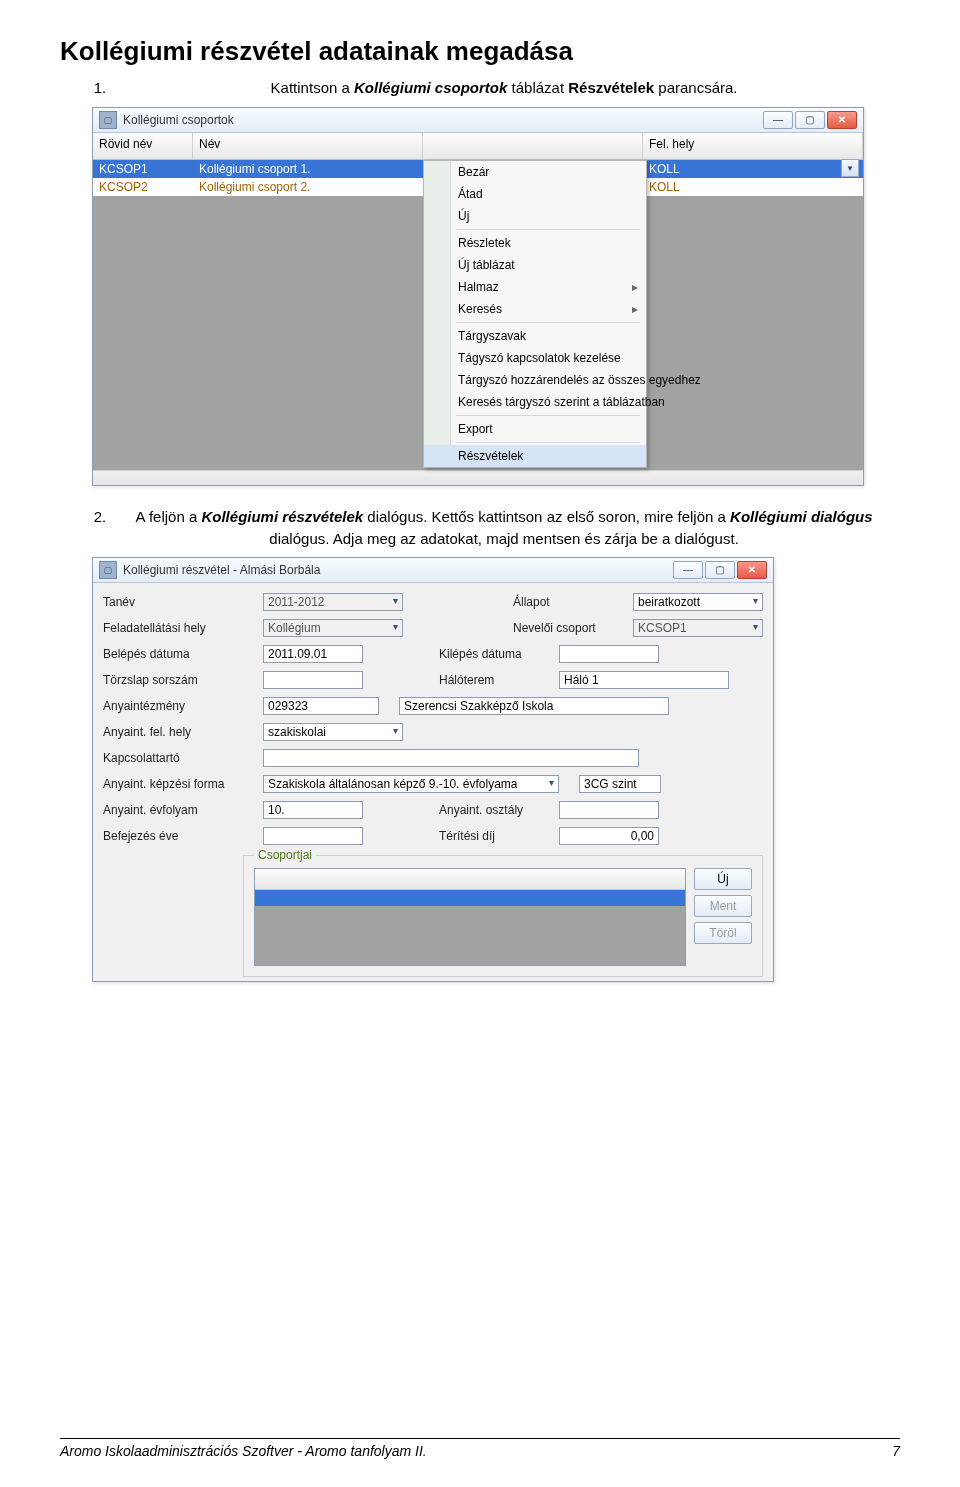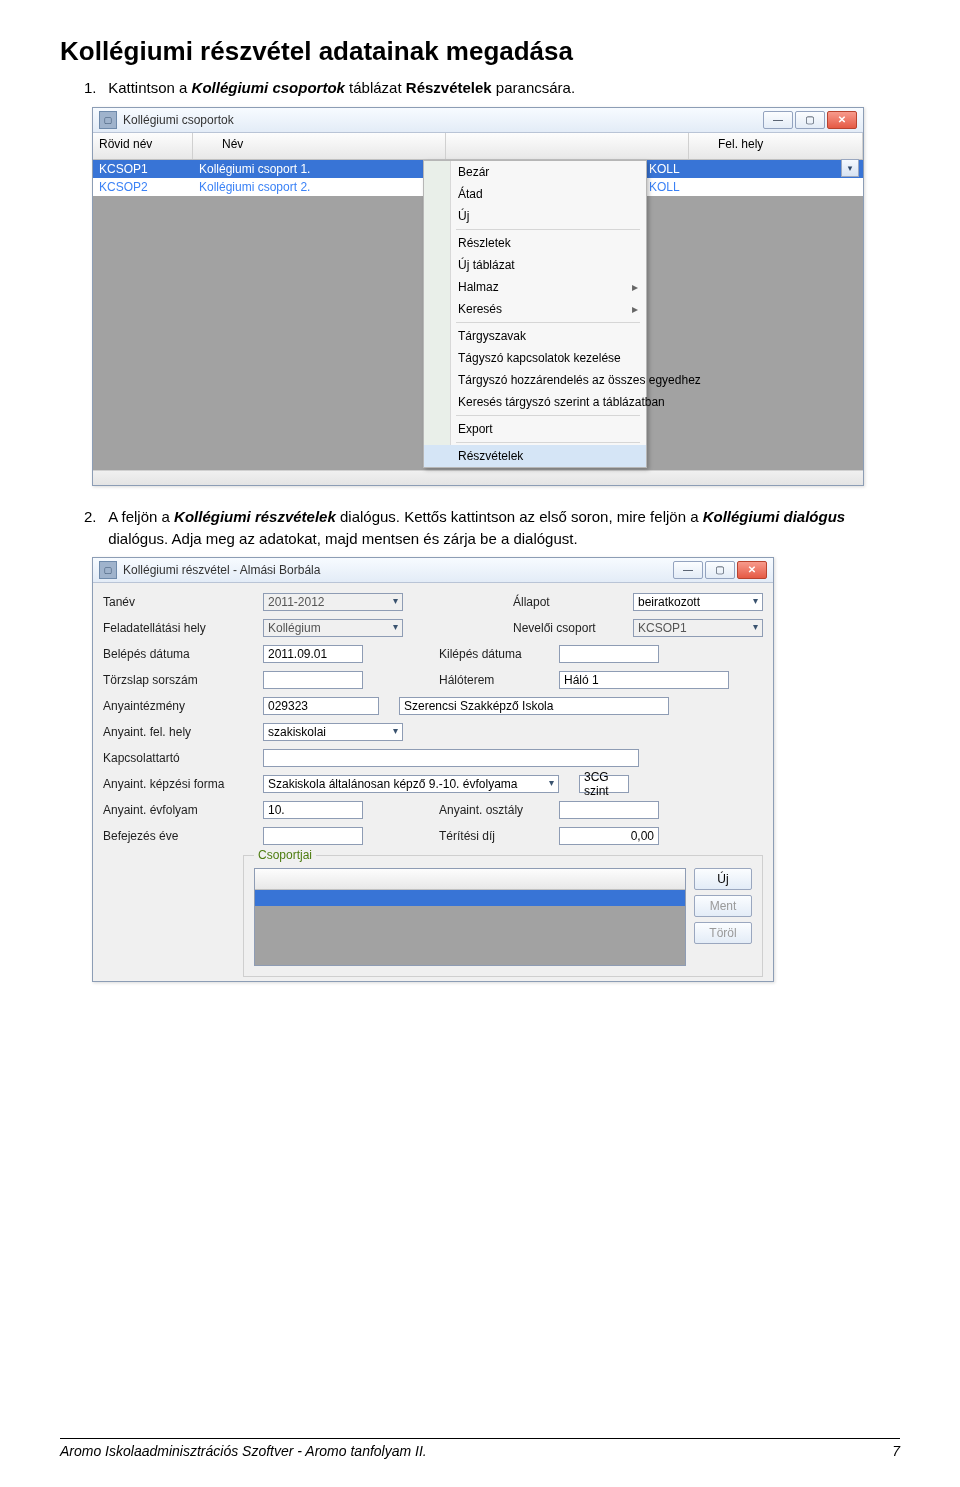--- a/index.html
+++ b/index.html
@@ -1,38 +1,38 @@
 <!DOCTYPE html>
 <html><head>
 <meta charset="utf-8">
 <style>
   body { margin:0; font-family: Arial, sans-serif; background:#fff; color:#000; width:960px; height:1487px; position:relative; }
   .page { padding: 36px 60px 0 60px; box-sizing:border-box; }
   h1 { font-size:26px; margin:0 0 10px 0; font-weight:bold; }
   .ol { padding-left: 24px; font-size:15px; line-height:1.45; }
-  .ol .item { margin:6px 0; }
+  .ol .item { margin:6px 0;text-align:center; }
   .ol .num { display:inline-block; width:20px; vertical-align:top;}
   .ol .txt { display:inline-block; width:780px; vertical-align:top;}
   .bi { font-style:italic; font-weight:bold; }
 
   .win { border:1px solid #8c9db5; background:#f0f0f0; font-family: "Segoe UI", Tahoma, sans-serif; font-size:12px; margin:8px 0 20px 32px; box-shadow:1px 1px 3px rgba(0,0,0,.15);}
   .titlebar { display:flex; align-items:center; background:linear-gradient(#f7fbff,#e3ecf7); padding:3px 6px; border-bottom:1px solid #b9c4d6;}
   .titlebar .ic { width:16px; height:16px; background:#9fb3cc; border:1px solid #6e8aab; margin-right:6px; display:flex; align-items:center; justify-content:center; font-size:9px; color:#3a536f;}
   .titlebar .ttl { flex:1; color:#333;}
   .winbtns { display:flex; gap:2px;}
   .winbtn { width:28px; height:16px; border:1px solid #93a3bf; border-radius:2px; background:linear-gradient(#fbfdff,#e3ecf7); display:flex; align-items:center; justify-content:center; font-size:10px; line-height:1; color:#2a3647;}
   .winbtn.close { background:linear-gradient(#f79a8c,#e55a45); border-color:#b8432f; color:#fff; font-weight:bold;}
 
   
   .s1 { width:770px; }
-  .s1 .cols { display:flex; height:26px; background:linear-gradient(#fdfdfd,#e8e8e8); border-bottom:1px solid #c0c0c0;gap:23px;}
+  .s1 .cols { display:flex; height:26px; background:linear-gradient(#fdfdfd,#e8e8e8); border-bottom:1px solid #c0c0c0;}
   .s1 .ch { border-right:1px solid #d0d0d0; padding:4px 6px; box-sizing:border-box; overflow:hidden; white-space:nowrap;}
   .s1 .c1{width:100px;} .s1 .c2{width:230px;} .s1 .c3{width:220px;} .s1 .c4{flex:1; position:relative;}
   .s1 .rows { background:#a2a2a2; height:310px; position:relative;}
-  .s1 .tr { display:flex; height:18px; align-items:center; background:#fff; color:#3b82f6;}
+  .s1 .tr { display:flex; height:18px; align-items:center; background:#fff; color:#a16207;}
   .s1 .tr.sel { background:#3874d6; color:#fff;}
   .s1 .td { padding:0 6px; box-sizing:border-box; overflow:hidden; white-space:nowrap; border-right:1px solid transparent;}
   .s1 .td.c1{width:100px;} .s1 .td.c2{width:230px;} .s1 .td.c3{width:220px;} .s1 .td.c4{flex:1;}
   .ctxmenu { position:absolute; left:330px; top:0px; width:222px; background:#f7f7f7; border:1px solid #b6b6b6; box-shadow:2px 2px 4px rgba(0,0,0,.25);}
   .ctxmenu .gut { position:absolute; left:0; top:0; bottom:0; width:26px; background:#e9efe9; border-right:1px solid #d8d8d8;}
   .ctxmenu .mi { position:relative; padding:4px 14px 4px 34px; white-space:nowrap;}
   .ctxmenu .mi.sub::after { content:"▸"; position:absolute; right:8px; top:4px; color:#666;}
   .ctxmenu .sep { margin:2px 6px 2px 32px; border-top:1px solid #d6d6d6;}
   .ctxmenu .mi.hi { background:#d5e5f6;}
   .s1 .dropbtn { position:absolute; top:26px; right:4px; }
@@ -193,21 +193,21 @@
         <div class="flab">Anyaint. fel. hely</div>
         <div class="inp drop" style="width:140px">szakiskolai</div>
       </div>
       <div class="frow">
         <div class="flab">Kapcsolattartó</div>
         <div class="inp" style="width:376px"></div>
       </div>
       <div class="frow">
         <div class="flab">Anyaint. képzési forma</div>
         <div class="inp drop" style="width:296px">Szakiskola általánosan képző 9.-10. évfolyama</div>
-        <div class="inp" style="width:50px">3CG szint</div>
+        <div class="inp" style="width:82px">3CG szint</div>
       </div>
       <div class="frow">
         <div class="flab">Anyaint. évfolyam</div>
         <div class="inp" style="width:100px">10.</div>
         <div style="width:36px"></div>
         <div class="flab2">Anyaint. osztály</div>
         <div class="inp" style="width:100px"></div>
       </div>
       <div class="frow">
         <div class="flab">Befejezés éve</div>

